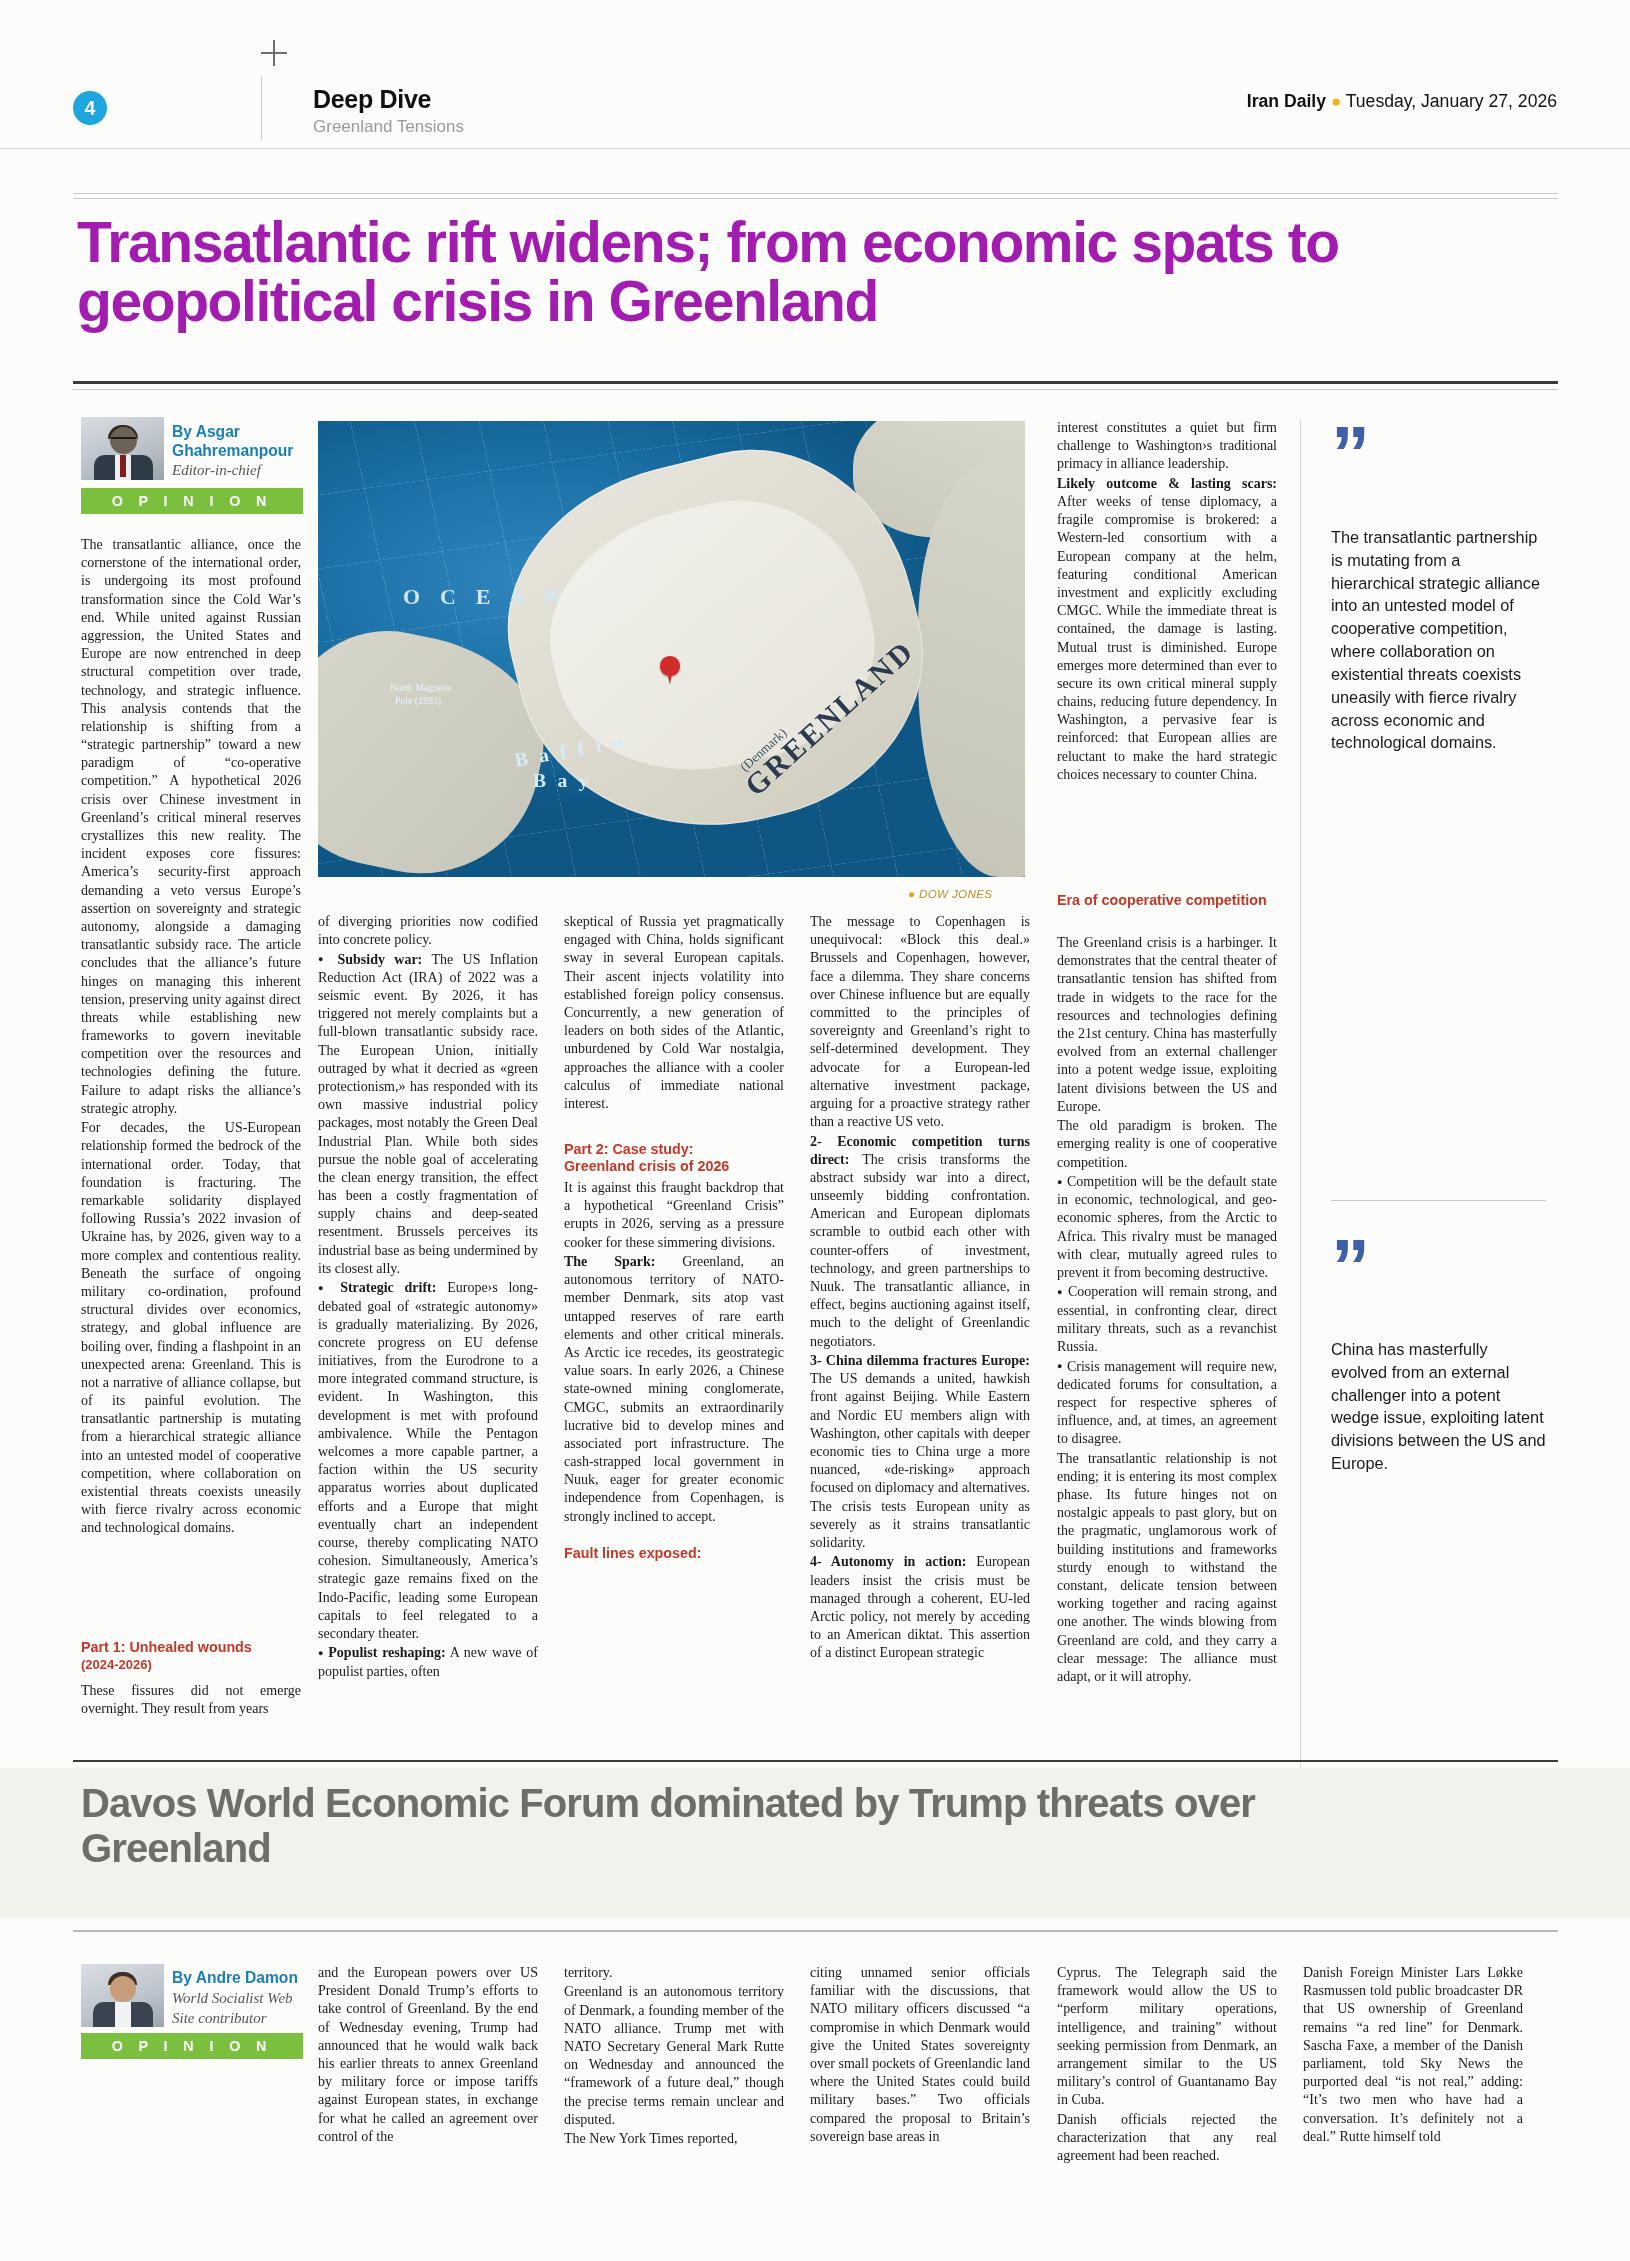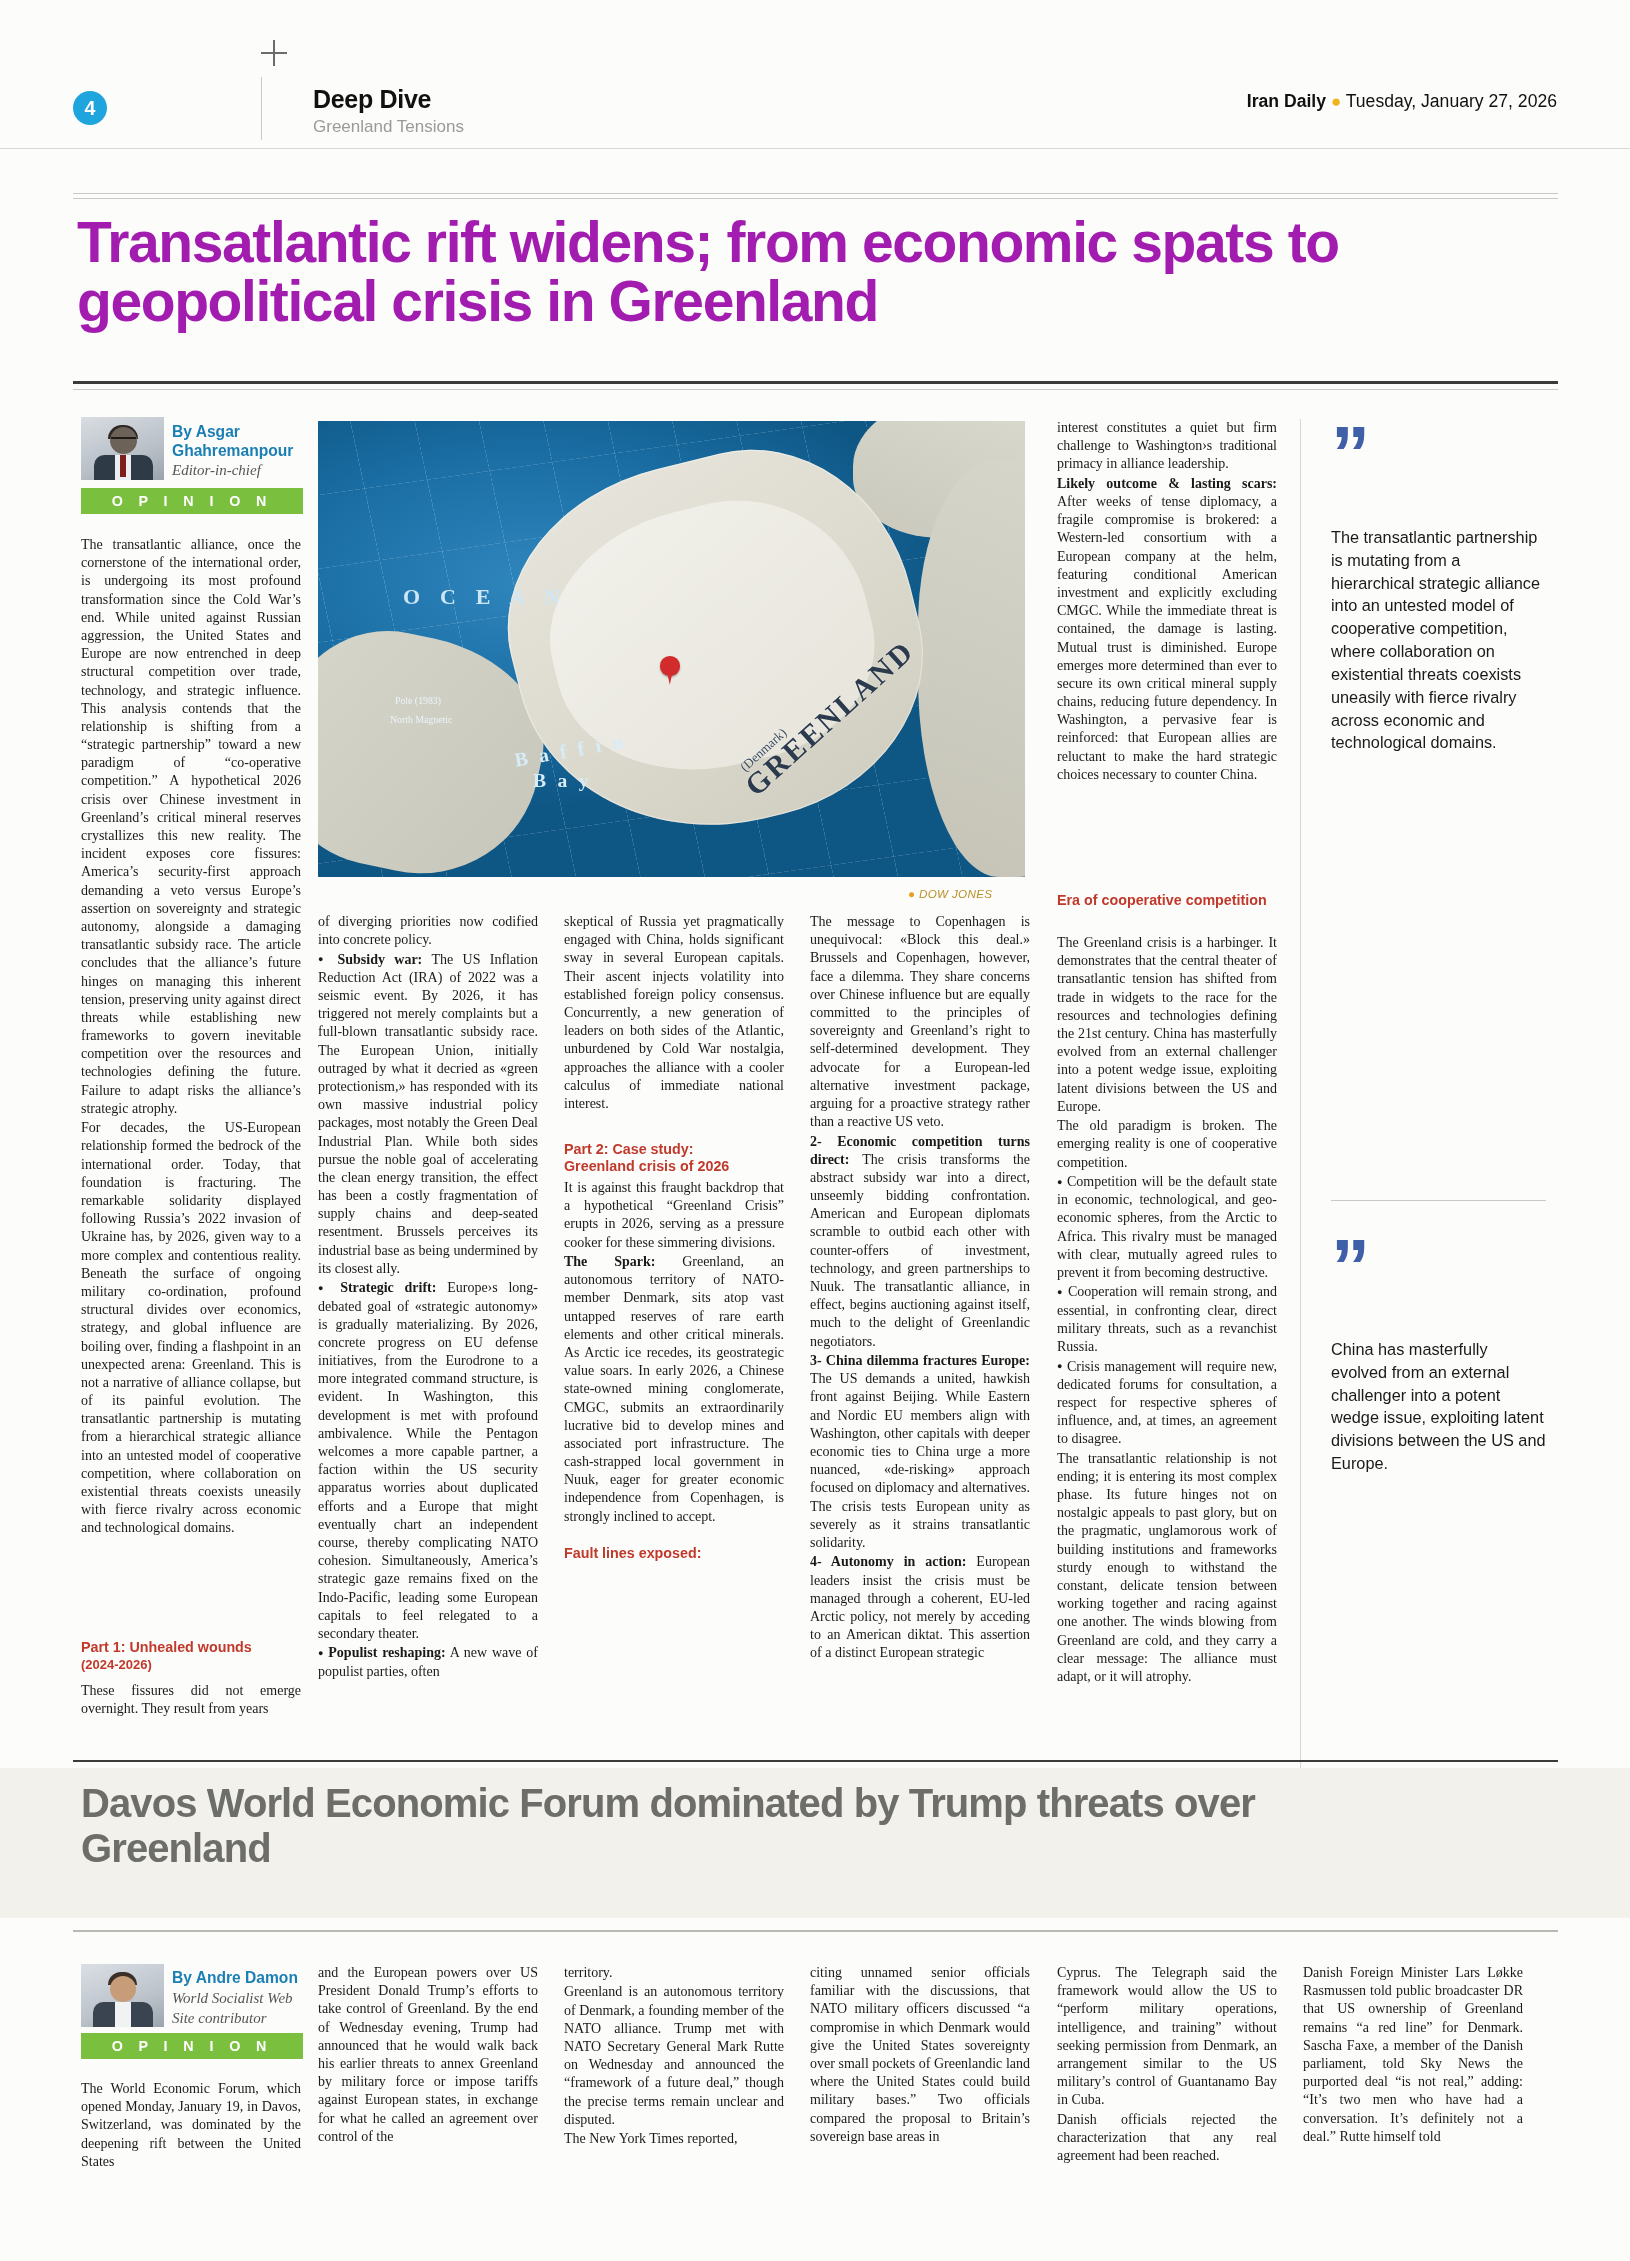--- a/index.html
+++ b/index.html
@@ -220,21 +220,21 @@
   }
   .lbl-baffin{
     left:196px; top:319px; font-size:19.6px; letter-spacing:3.3px; color:#d8ecf8;
     transform:rotate(-10deg); font-weight:bold; text-shadow:none;
   }
   .lbl-baffin2{
     left:215px; top:349px; font-size:19.6px; letter-spacing:3.3px; color:#d8ecf8;
     font-weight:bold; text-shadow:none;
   }
   .lbl-npole{
-    left:72px; top:261px; font-size:9.8px; color:#eaf4fb; text-shadow:none;margin-top:32px;
+    left:72px; top:261px; font-size:9.8px; color:#eaf4fb; text-shadow:none;
   }
   .lbl-npole2{
     left:77px; top:274px; font-size:9.8px; color:#eaf4fb; text-shadow:none;
   }
   .map-pin{
     position:absolute; left:342px; top:235px; width:19.6px; height:29px;
   }
   .map-pin .pin-head{
     position:absolute; left:0; top:0; width:19.6px; height:19.6px;
     border-radius:50%; background:#d22b2b; box-shadow:0 1.3px 2px rgba(0,0,0,.35);
@@ -410,23 +410,20 @@
     <div class="hair"></div>
     <div class="head"></div>
     <div class="body"></div>
     <div class="shirt"></div>
   </div>
   <div class="byline-name" style="left:172px; top:1969px;">By Andre Damon</div>
   <div class="byline-role" style="left:172px; top:1990px;">World Socialist Web</div>
   <div class="byline-role" style="left:172px; top:2010px;">Site contributor</div>
   <div class="opinion-bar" style="left:81px; top:2033px; width:222px;">O P I N I O N</div>
 
-  <div class="col" style="left:81px; top:2080px; width:220px;">
-    <p>The World Economic Forum, which opened Monday, January 19, in Davos, Switzerland, was dominated by the deepening rift between the United States</p>
-  </div>
   <div class="col" style="left:318px; top:1964px; width:220px;">
     <p>and the European powers over US President Donald Trump’s efforts to take control of Greenland. By the end of Wednesday evening, Trump had announced that he would walk back his earlier threats to annex Greenland by military force or impose tariffs against European states, in exchange for what he called an agreement over control of the</p>
   </div>
   <div class="col" style="left:810px; top:1964px; width:220px;">
     <p>citing unnamed senior officials familiar with the discussions, that NATO military officers discussed “a compromise in which Denmark would give the United States sovereignty over small pockets of Greenlandic land where the United States could build military bases.” Two officials compared the proposal to Britain’s sovereign base areas in</p>
   </div>
   <div class="col" style="left:564px; top:1964px; width:220px;">
     <p>territory.</p>
     <p>Greenland is an autonomous territory of Denmark, a founding member of the NATO alliance. Trump met with NATO Secretary General Mark Rutte on Wednesday and announced the “framework of a future deal,” though the precise terms remain unclear and disputed.</p>
     <p>The New York Times reported,</p>

